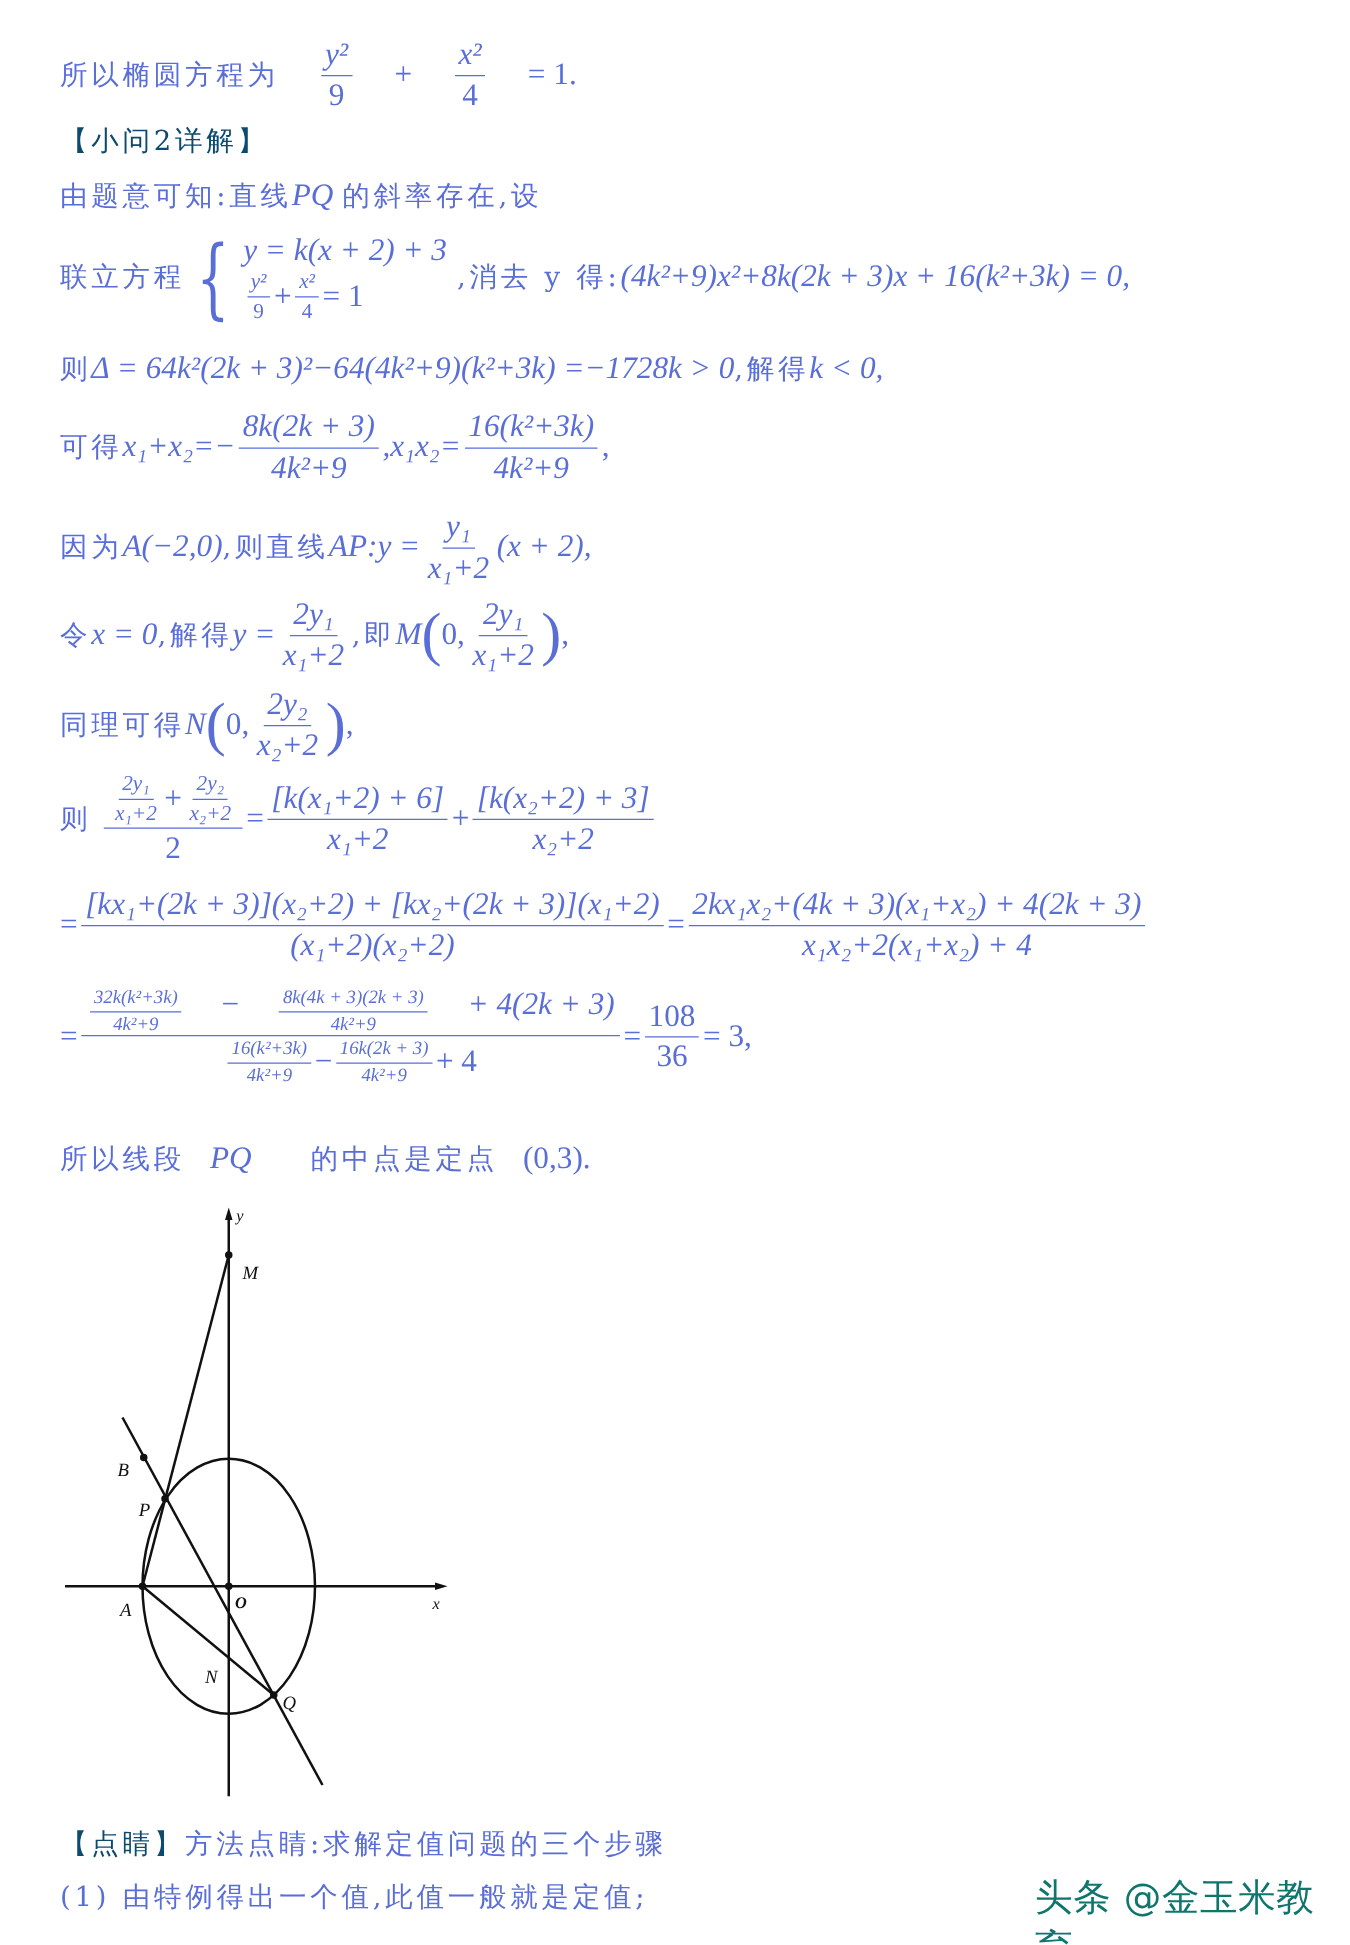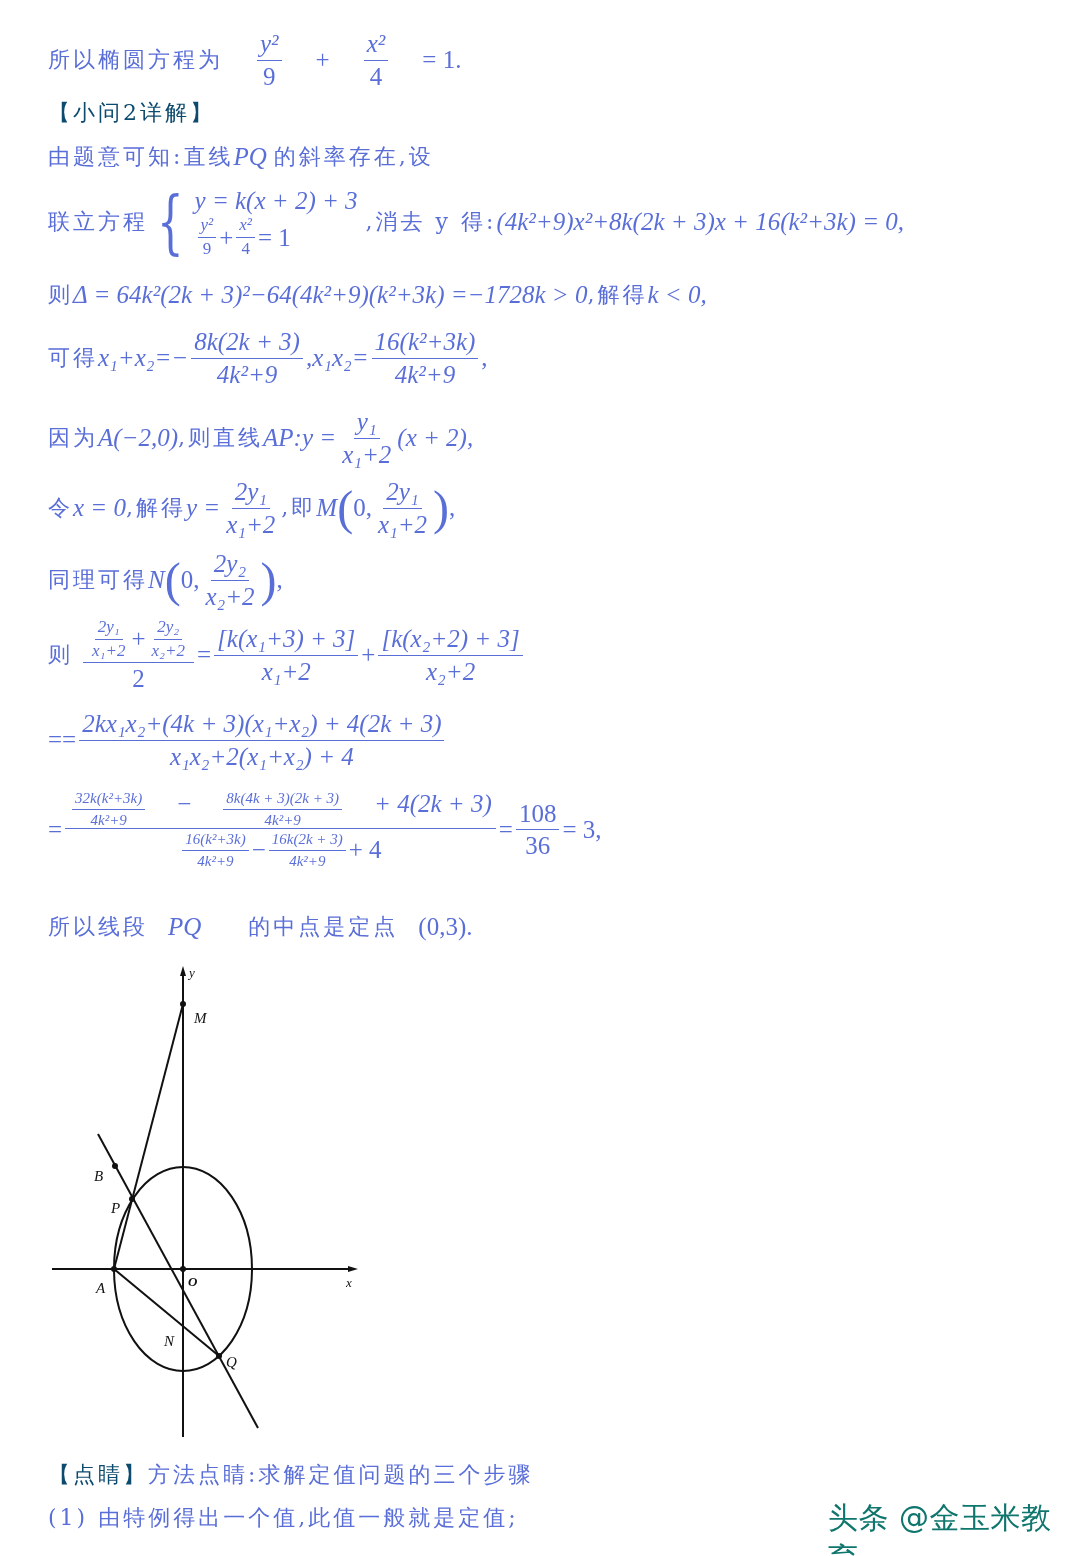--- a/index.html
+++ b/index.html
@@ -149,32 +149,36 @@
       <span style="font-style:normal">+</span>
       <span class="frac small">
           <span class="num">2y₂</span>
           <span class="den">x₂+2</span>
         </span>
     </span>
     <span class="den" style="font-style:normal">2</span>
   </span>
   <span class="m">=</span>
   <span class="m mi frac">
-      <span class="num">[k(x₁+3) + 3]</span>
+      <span class="num">[k(x₁+2) + 6]</span>
       <span class="den">x₁+2</span>
     </span>
   <span class="m">+</span>
   <span class="m mi frac">
       <span class="num">[k(x₂+2) + 3]</span>
       <span class="den">x₂+2</span>
     </span>
 </div>
 
 <div class="line" style="top:710px;">
   <span class="m">=</span>
+  <span class="m mi frac">
+      <span class="num">[kx₁+(2k + 3)](x₂+2) + [kx₂+(2k + 3)](x₁+2)</span>
+      <span class="den">(x₁+2)(x₂+2)</span>
+    </span>
   <span class="m">=</span>
   <span class="m mi frac">
       <span class="num">2kx₁x₂+(4k + 3)(x₁+x₂) + 4(2k + 3)</span>
       <span class="den">x₁x₂+2(x₁+x₂) + 4</span>
     </span>
 </div>
 
 <div class="line" style="top:790px;">
   <span class="m">=</span>
   <span class="m mi frac">

